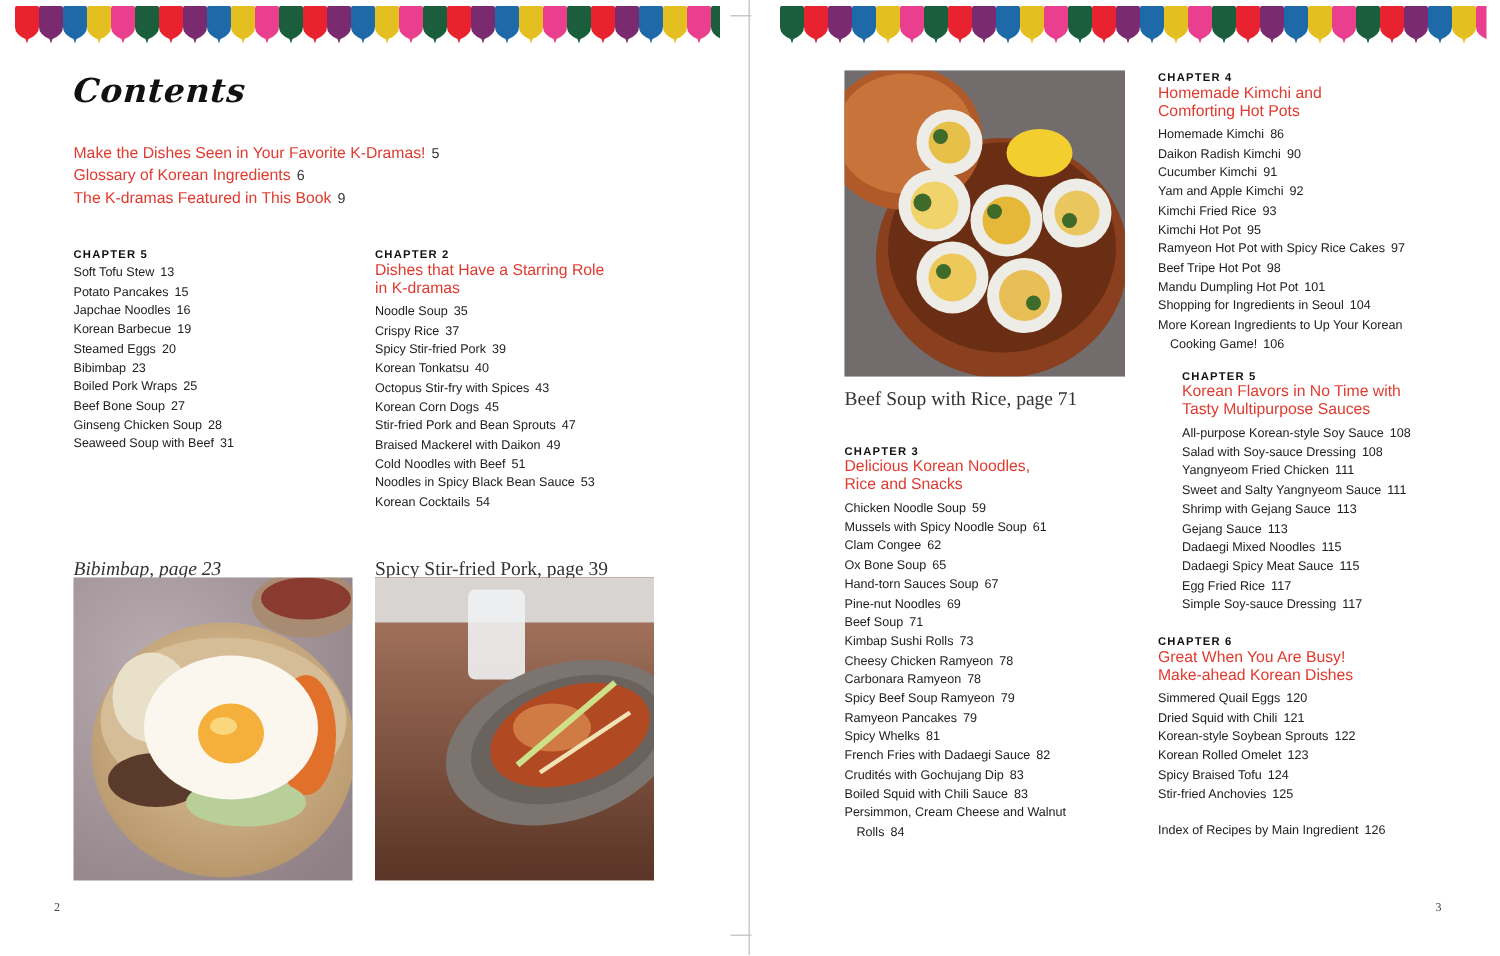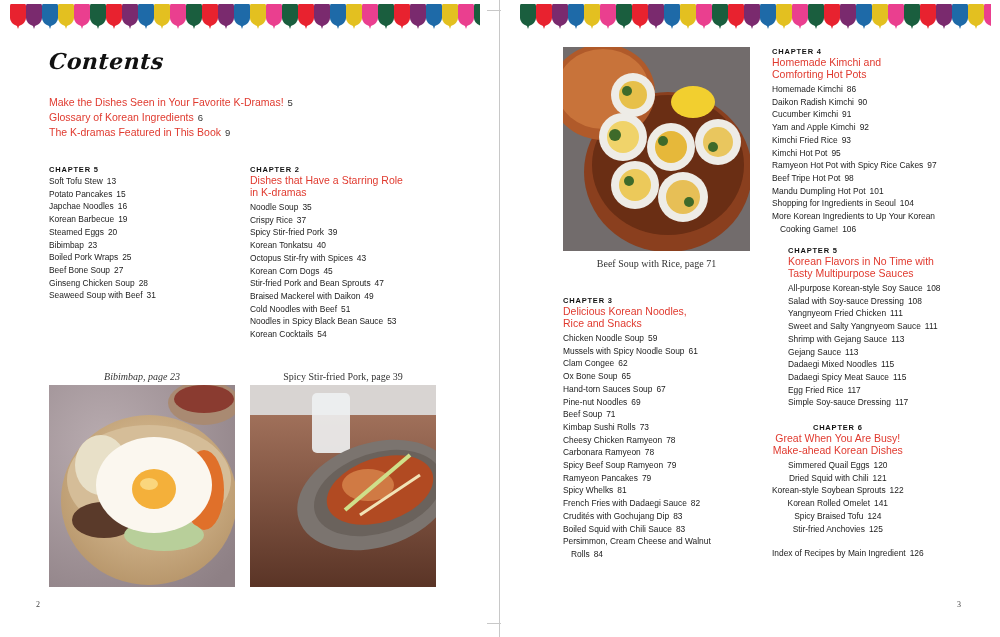--- a/index.html
+++ b/index.html
@@ -21,21 +21,21 @@
   .intro-item { font-size:10.5px; line-height:15px; color:#e03a2f; white-space:nowrap; }
   .intro-item .pg { color:#333; margin-left:4px; font-size:9.5px; }
 
   .chapter { position:absolute; }
   .ch-label { font-size:7.5px; font-weight:bold; letter-spacing:0.8px; color:#111; line-height:10px; }
   .ch-title { font-size:10.5px; color:#e03a2f; line-height:11.5px; margin-bottom:3px; }
   .entry { font-size:8.4px; color:#222; line-height:12.7px; white-space:nowrap; }
   .entry .pg { margin-left:4px; }
   .entry .indent { padding-left:8px; display:block; }
 
-  .caption { position:absolute; font-family:"Liberation Serif", serif; font-size:10px; color:#333; text-align:center; }
+  .caption { position:absolute; font-family:"Liberation Serif", serif; font-size:13px; color:#333; text-align:left; }
   .photo { position:absolute; overflow:hidden; }
 
   .folio { position:absolute; top:600px; font-family:"Liberation Serif", serif; font-size:8px; color:#444; }
 </style>
 </head>
 <body>
 
 <div class="page left">
   <div class="bunting" id="bunting-left" style="left:10px; width:470px;">
       <div class="drop">
@@ -513,27 +513,27 @@
       <div class="entry"><span>Salad with Soy-sauce Dressing</span><span class="pg">108</span></div>
       <div class="entry"><span>Yangnyeom Fried Chicken</span><span class="pg">111</span></div>
       <div class="entry"><span>Sweet and Salty Yangnyeom Sauce</span><span class="pg">111</span></div>
       <div class="entry"><span>Shrimp with Gejang Sauce</span><span class="pg">113</span></div>
       <div class="entry"><span>Gejang Sauce</span><span class="pg">113</span></div>
       <div class="entry"><span>Dadaegi Mixed Noodles</span><span class="pg">115</span></div>
       <div class="entry"><span>Dadaegi Spicy Meat Sauce</span><span class="pg">115</span></div>
       <div class="entry"><span>Egg Fried Rice</span><span class="pg">117</span></div>
       <div class="entry"><span>Simple Soy-sauce Dressing</span><span class="pg">117</span></div>
     </div>
-  <div class="chapter" id="ch5" style="left:271px; top:423px;text-align:center;">
+  <div class="chapter" id="ch5" style="left:271px; top:423px;">
       <div class="ch-label">CHAPTER 6</div>
       <div class="ch-title"><span>Great When You Are Busy!</span><br><span>Make-ahead Korean Dishes</span></div>
       <div class="entry"><span>Simmered Quail Eggs</span><span class="pg">120</span></div>
       <div class="entry"><span>Dried Squid with Chili</span><span class="pg">121</span></div>
       <div class="entry"><span>Korean-style Soybean Sprouts</span><span class="pg">122</span></div>
-      <div class="entry"><span>Korean Rolled Omelet</span><span class="pg">141</span></div>
+      <div class="entry"><span>Korean Rolled Omelet</span><span class="pg">123</span></div>
       <div class="entry"><span>Spicy Braised Tofu</span><span class="pg">124</span></div>
       <div class="entry"><span>Stir-fried Anchovies</span><span class="pg">125</span></div>
     </div>
 
   <div class="entry" style="position:absolute; left:271px; top:547px;"><span>Index of  Recipes by Main Ingredient</span><span class="pg">126</span></div>
 
   <div class="folio" style="left:456px;">3</div>
 </div>
 
 </body></html>

